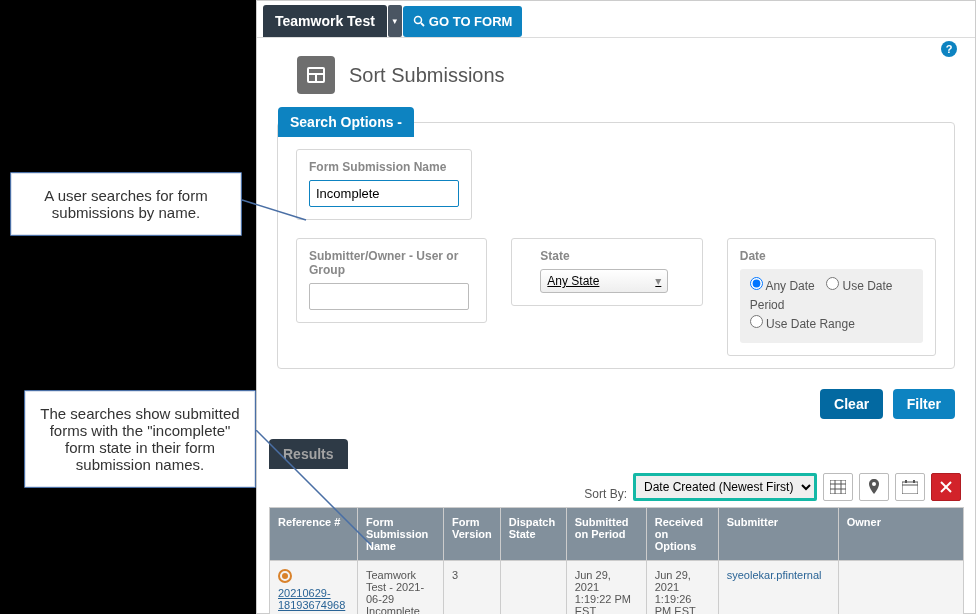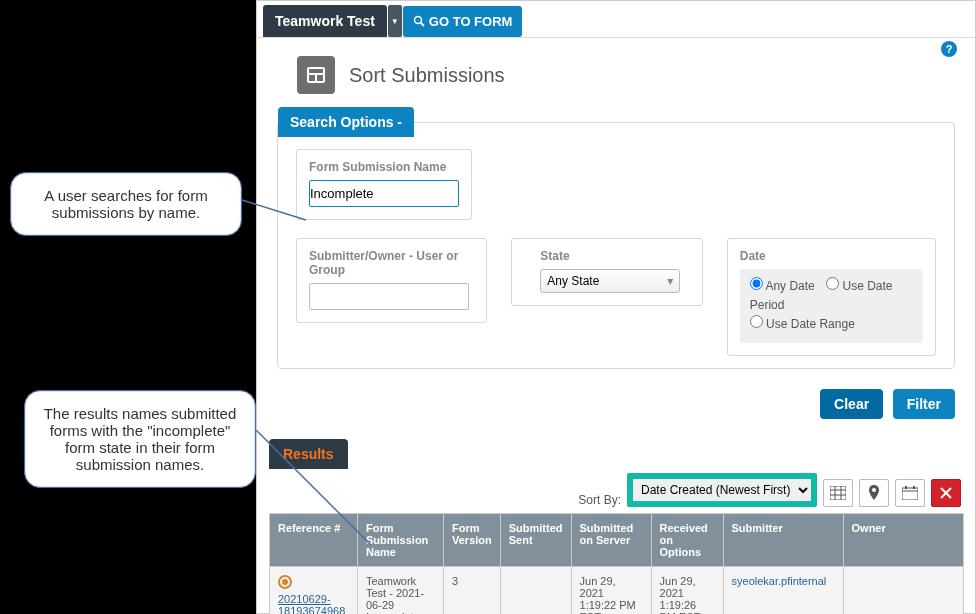--- a/index.html
+++ b/index.html
@@ -11,45 +11,45 @@
 .go-form-btn { background: #0d83c1; color: #fff; padding: 8px 10px; font-weight: bold; border-radius: 3px; font-size: 13px; display: flex; align-items: center; gap: 4px; cursor: pointer; }
 .help-icon { position: absolute; top: 40px; right: 18px; width: 16px; height: 16px; background: #0d83c1; color: #fff; border-radius: 50%; font-size: 11px; font-weight: bold; display: flex; align-items: center; justify-content: center; cursor: pointer; }
 .page-header { display: flex; align-items: center; gap: 14px; padding: 18px 32px 10px 40px; }
 .page-header-icon { width: 38px; height: 38px; background: #6e6e6e; border-radius: 4px; display: flex; align-items: center; justify-content: center; }
 .page-header-icon svg { width: 24px; height: 24px; }
 .page-title { font-size: 20px; color: #555; font-weight: normal; }
 .search-section { margin: 18px 20px 6px 20px; border: 1px solid #d7d7d7; border-radius: 4px; padding: 26px 18px 12px 18px; position: relative; }
 .search-tab { position: absolute; top: -16px; left: 0; background: #0d83c1; color: #fff; padding: 7px 12px; font-weight: bold; font-size: 14px; border-radius: 4px 4px 0 0; }
 .field-group { border: 1px solid #d7d7d7; border-radius: 3px; padding: 10px 12px 12px 12px; display: inline-block; vertical-align: top; }
 .field-label { color: #888; font-weight: bold; font-size: 12px; margin-bottom: 6px; }
-.text-input { border: 1px solid #0d83c1; padding: 5px 0; font-size: 13px; width: 150px; border-radius: 2px; }
+.text-input { border: 1px solid #0d83c1; padding: 5px 6px; font-size: 13px; width: 150px; border-radius: 2px; }
 .text-input.plain { border-color: #bbb; width: 160px; }
 .row2 { margin-top: 18px; display: flex; gap: 24px; align-items: flex-start; }
-.select-box { border: 1px solid #bbb; background: linear-gradient(#fff,#eee); padding: 4px 6px; width: 140px; border-radius: 3px; font-size: 12px; display:flex; justify-content:space-between; align-items:center; }
+.select-box { border: 1px solid #bbb; background: linear-gradient(#fff,#eee); padding: 4px 6px; width: 128px; border-radius: 3px; font-size: 12px; display:flex; justify-content:space-between; align-items:center;text-decoration:underline; }
 .date-box { background: #efefef; padding: 8px 10px; border-radius: 3px; font-size: 12px; color: #555; line-height: 1.6; }
 .date-box label { margin-right: 8px; }
 .action-row { text-align: right; padding: 14px 20px; }
 .btn { display: inline-block; padding: 7px 14px; border-radius: 4px; color: #fff; font-weight: bold; font-size: 14px; cursor: pointer; margin-left: 6px; }
 .btn-clear { background: #0369a1; }
 .btn-filter { background: #0d83c1; }
 .results-section { margin: 6px 10px 0 12px; }
-.results-tab { background: #2e3a46; color: #f97316; display: inline-block; padding: 7px 14px; font-weight: bold; border-radius: 4px 4px 0 0; font-size: 14px; }
+.results-tab { background: #2e3a46; color: #a3a3a3; display: inline-block; padding: 7px 14px; font-weight: bold; border-radius: 4px 4px 0 0; font-size: 14px; }
 .results-toolbar { display: flex; justify-content: flex-end; align-items: flex-end; gap: 6px; padding: 4px 4px 6px 4px; }
 .sort-label { font-size: 12px; color: #555; }
-.sort-select { border: 6px solid #14b8a6; padding: 3px 4px; font-size: 12px; border-radius: 2px; }
+.sort-select { border: 3px solid #14b8a6; padding: 3px 4px; font-size: 12px; border-radius: 2px; }
 .tb-btn { width: 30px; height: 28px; border: 1px solid #bbb; display: flex; align-items: center; justify-content: center; border-radius: 2px; cursor: pointer; background: #fff; }
 .tb-btn.danger { background: #d2232a; border-color: #b11c22; color:#fff; }
 .results-table { width: 695px; border-collapse: collapse; font-size: 11px; }
 .results-table th { background: #82909c; color: #fff; text-align: left; padding: 8px 8px; border: 1px solid #ccc; font-weight: bold; vertical-align: top; }
 .results-table td { background: #f4f4f4; padding: 8px 8px; border: 1px solid #ccc; vertical-align: top; color: #555; }
 .ref-link { color: #2a6496; text-decoration: underline; cursor: pointer; }
 .submitter-link { color: #2a6496; cursor: pointer; }
 .pending-icon { display: inline-block; width: 14px; height: 14px; border: 2px solid #d9822b; border-radius: 50%; position: relative; margin-bottom: 2px; }
 .pending-icon::after { content: ""; position: absolute; width: 6px; height: 6px; background: #d9822b; border-radius: 50%; top: 2px; left: 2px; }
-.callout { position: absolute; background: #fff; border: 1px solid #4a6fa5; border-radius: 16px; padding: 14px 8px; font-size: 15px; color: #333; text-align: center; box-shadow: 0 0 0 1px rgba(74,111,165,0.2) inset; }
+.callout { position: absolute; background: #fff; border: 1px solid #4a6fa5; border-radius: 1px; padding: 14px 8px; font-size: 15px; color: #333; text-align: center; box-shadow: 0 0 0 1px rgba(74,111,165,0.2) inset; }
 .callout-1 { left: 10px; top: 172px; width: 232px; }
 .callout-2 { left: 24px; top: 390px; width: 232px; }
 svg { display: block; }
 .pointer-line { stroke: #4a6fa5; stroke-width: 1.5; fill: none; }
 </style>
 </head>
 <body>
 
 <div class="app-panel">
   <div class="tab-bar">
@@ -155,22 +155,22 @@
           </svg>
       </div>
     </div>
 
     <table class="results-table">
       <thead>
         <tr>
           <th style="width:88px;">Reference #</th>
           <th style="width:86px;">Form Submission Name</th>
           <th style="width:56px;">Form Version</th>
-          <th style="width:66px;">Submitted Sent</th>
-          <th style="width:80px;">Submitted on Server</th>
+          <th style="width:66px;">Dispatch State</th>
+          <th style="width:80px;">Submitted on Period</th>
           <th style="width:72px;">Received on Options</th>
           <th style="width:120px;">Submitter</th>
           <th>Owner</th>
         </tr>
       </thead>
       <tbody>
         <tr>
           <td>
             <span class="pending-icon"></span><br>
             <span class="ref-link">20210629-18193674968</span>
@@ -189,17 +189,17 @@
 </div>
 
 <div class="callout callout-1">
   <span>A user searches for form submissions by name.</span>
 </div>
 <svg style="position:absolute; left:242px; top:192px; width:80px; height:30px;">
   <line class="pointer-line" x1="0" y1="8" x2="64" y2="28"></line>
 </svg>
 
 <div class="callout callout-2">
-  <span>The results names submitted forms with the "incomplete" form state in their form submission names.</span>
+  <span>The searches show submitted forms with the "incomplete" form state in their form submission names.</span>
 </div>
 <svg style="position:absolute; left:256px; top:430px; width:120px; height:120px;">
   <line class="pointer-line" x1="0" y1="0" x2="115" y2="115"></line>
 </svg>
 
 </body></html>

